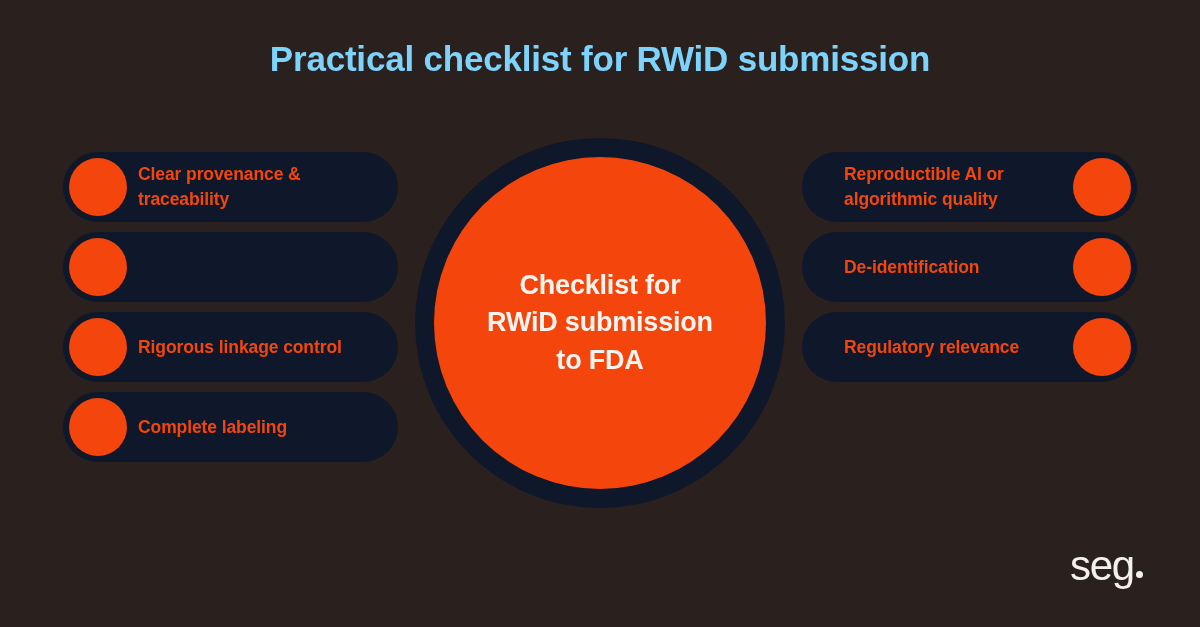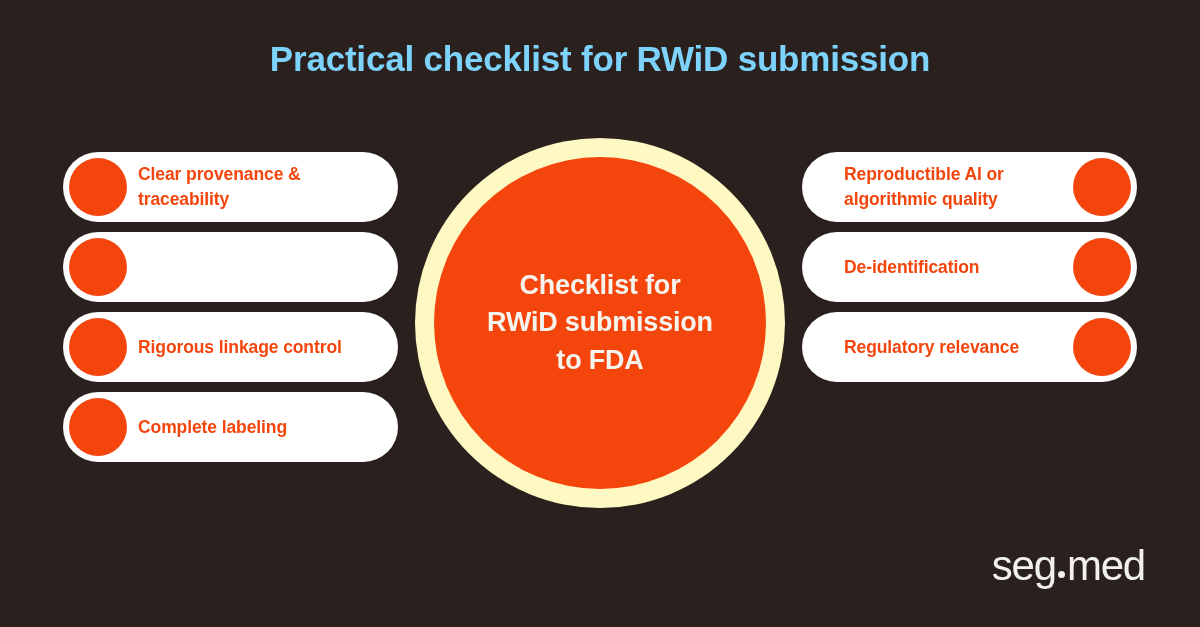--- a/index.html
+++ b/index.html
@@ -32,21 +32,21 @@
   
   .pill-column { position:absolute; top:152px; width:335px; }
   .pill-column.left  { left:63px; }
   .pill-column.right { left:802px; }
 
   .pill {
     position:relative;
     height:70px;
     width:335px;
     margin-bottom:10px;
-    background:#ffffff;
+    background:#0f172a;
     border-radius:35px;
     display:flex;
     align-items:center;
   }
   .pill-column.left  .pill { justify-content:flex-start; padding-left:75px; padding-right:14px; }
   .pill-column.right .pill { justify-content:flex-start; padding-left:42px; padding-right:78px; }
 
   .pill-dot {
     position:absolute;
     top:6px;
@@ -64,21 +64,21 @@
     line-height:1.42;
     letter-spacing:-0.1px;
   }
 
   
   .center-hub {
     position:absolute;
     left:415px; top:138px;
     width:370px; height:370px;
     border-radius:50%;
-    background:#fef9c3;
+    background:#0f172a;
     display:flex;
     align-items:center;
     justify-content:center;
   }
   .center-core {
     width:332px; height:332px;
     border-radius:50%;
     background:#F4460C;
     display:flex;
     align-items:center;
@@ -169,14 +169,13 @@
   <div class="pill">
     <span class="pill-dot"></span>
     <span class="pill-label">Regulatory relevance</span>
   </div>
 
 </div>
 
 <div class="brand-logo">
   <span>seg</span>
   <span class="brand-dot"></span>
-  <span>med</span>
 </div>
 
 </body></html>

